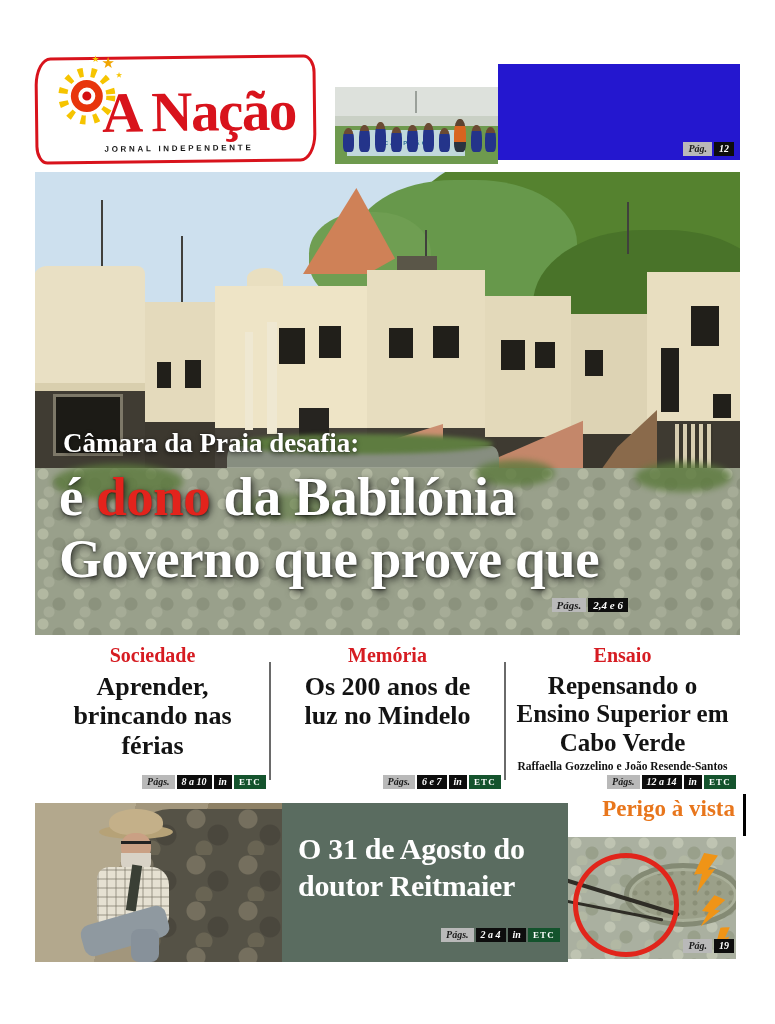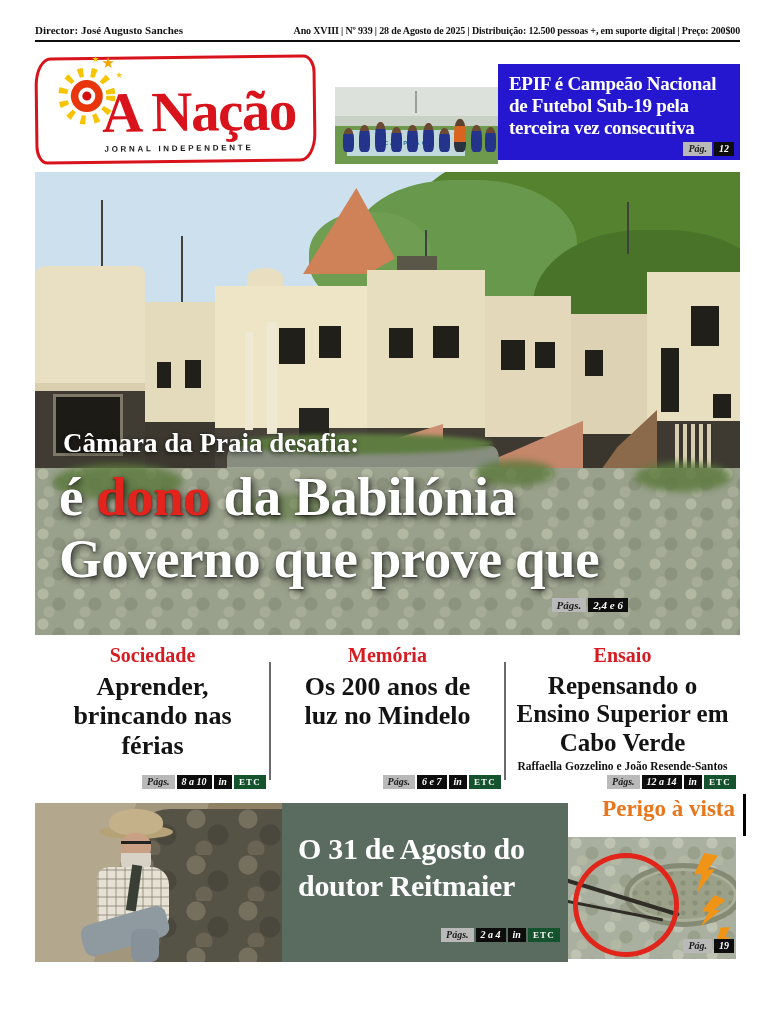--- a/index.html
+++ b/index.html
@@ -159,24 +159,20 @@
   .bo2{left:134px;top:58px;width:20px;height:34px;transform:rotate(14deg);}
   .bo3{left:148px;top:90px;width:16px;height:26px;transform:rotate(-10deg);}
   .dangerimg .badge{position:absolute;right:2px;bottom:6px;}
   .fold{position:absolute;left:743px;top:794px;width:3px;height:42px;background:#000;}
 </style>
 </head>
 <body>
 
 <div class="page">
 
-  <div class="topbar">
-    <span class="director">Director: José Augusto Sanches</span>
-    <span class="issue">Ano XVIII | Nº 939 | 28 de Agosto de 2025 | Distribuição: 12.500 pessoas +,  em suporte digital | Preço: 200$00</span>
-  </div>
 
   <div class="header">
     <div class="logo">
       <svg class="sun" viewBox="0 0 76 76">
         <circle cx="33" cy="44" r="24" fill="none" stroke="#f6c400" stroke-width="9" stroke-dasharray="5 8"></circle>
         <circle cx="33" cy="44" r="16" fill="#e8350c"></circle>
         <circle cx="33" cy="44" r="8.5" fill="#ffffff"></circle>
         <circle cx="33" cy="44" r="4.5" fill="#d40f12"></circle>
         <text x="48" y="16" font-size="15" fill="#f0a500">★</text>
         <text x="38" y="10" font-size="9" fill="#f6c400">★</text>
@@ -195,21 +191,20 @@
       <div class="fb-p"></div>
       <div class="fb-p"></div>
       <div class="fb-p"></div>
       <div class="fb-p"></div>
       <div class="fb-p"></div>
       <div class="fb-p"></div>
       <div class="fb-coach"></div>
     </div>
 
     <div class="bluebox">
-      <div class="bh">EPIF é Campeão Nacional de Futebol Sub-19 pela terceira vez consecutiva</div>
       <span class="badge" style="position:absolute;right:6px;bottom:4px;">
         <span class="chip chip-gray">Pág.</span>
         <span class="chip chip-black">12</span>
       </span>
     </div>
   </div>
 
   <div class="hero">
     <div class="blob t1"></div>
     <div class="blob t2"></div>

